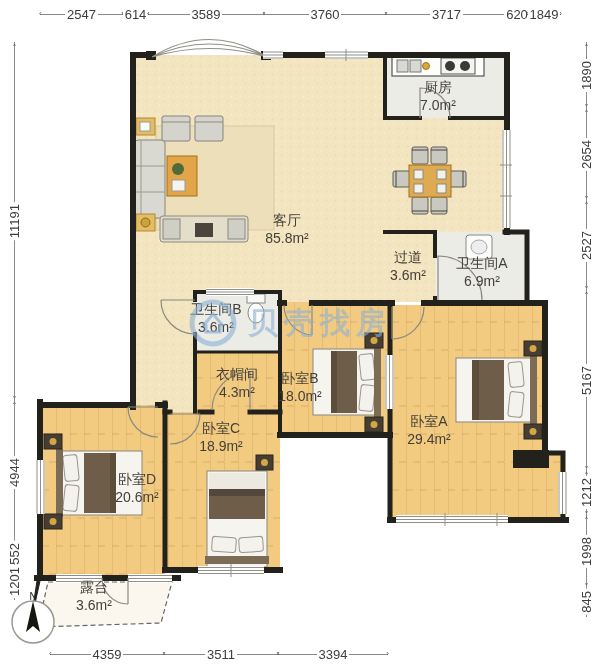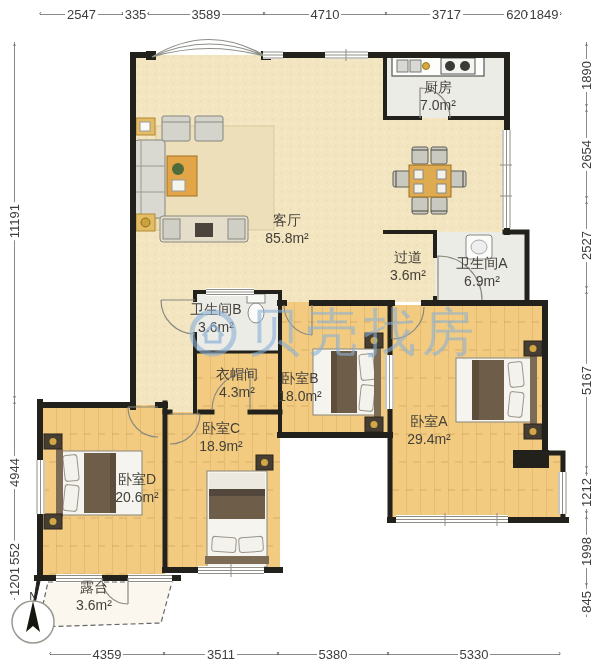--- a/index.html
+++ b/index.html
@@ -15,21 +15,21 @@
   .dim.v{width:12px;flex-direction:column;background:linear-gradient(#8a8a8a,#8a8a8a) center/1px 100% no-repeat;}
   .dim::before,.dim::after{position:absolute;color:#555;font-size:8px;line-height:8px;}
   .dim.h::before{content:"\2039";left:-1px;top:2px;}
   .dim.h::after{content:"\203A";right:-1px;top:2px;}
   .dim.v::before{content:"\2039";top:-1px;transform:rotate(90deg);}
   .dim.v::after{content:"\203A";bottom:-1px;transform:rotate(90deg);}
   .dim .dlabel{background:#fff;padding:0 2px;z-index:1;}
   .dim.v .dlabel{writing-mode:vertical-rl;transform:rotate(180deg);padding:2px 0;}
   .watermark{position:absolute;left:188px;top:298px;display:flex;align-items:center;gap:10px;
     color:rgba(139,176,213,0.6);z-index:40;pointer-events:none;}
-  .watermark .wm-text{font-size:52px;letter-spacing:6px;font-weight:normal;white-space:nowrap;}
+  .watermark .wm-text{font-size:30px;letter-spacing:6px;font-weight:bold;white-space:nowrap;}
 </style>
 </head>
 <body>
 
 <div class="stage">
 
 <svg class="plan" width="600" height="667" viewBox="0 0 600 667">
   <defs>
     <pattern id="wood" width="14" height="56" patternUnits="userSpaceOnUse">
       <rect width="14" height="56" fill="#f2cb80"></rect>
@@ -261,49 +261,46 @@
     <span>卧室C</span><span class="area">18.9m²</span></div>
   <div class="room-label" style="left:137px;top:488px;">
     <span>卧室D</span><span class="area">20.6m²</span></div>
   <div class="room-label" style="left:94px;top:596px;">
     <span>露台</span><span class="area">3.6m²</span></div>
 
   <div class="dim h" style="left:40px;top:8px;width:83px;">
       <span class="dlabel">2547</span>
     </div>
   <div class="dim h" style="left:123px;top:8px;width:25px;">
-      <span class="dlabel">335</span>
+      <span class="dlabel">614</span>
     </div>
   <div class="dim h" style="left:148px;top:8px;width:116px;">
       <span class="dlabel">3589</span>
     </div>
   <div class="dim h" style="left:264px;top:8px;width:122px;">
-      <span class="dlabel">4710</span>
+      <span class="dlabel">3760</span>
     </div>
   <div class="dim h" style="left:386px;top:8px;width:121px;">
       <span class="dlabel">3717</span>
     </div>
   <div class="dim h" style="left:507px;top:8px;width:20px;">
       <span class="dlabel">620</span>
     </div>
   <div class="dim h" style="left:527px;top:8px;width:34px;">
       <span class="dlabel">1849</span>
     </div>
 
   <div class="dim h" style="left:50px;top:648px;width:114px;">
       <span class="dlabel">4359</span>
     </div>
   <div class="dim h" style="left:164px;top:648px;width:114px;">
       <span class="dlabel">3511</span>
     </div>
   <div class="dim h" style="left:278px;top:648px;width:110px;">
-      <span class="dlabel">5380</span>
-    </div>
-  <div class="dim h" style="left:388px;top:648px;width:172px;">
-      <span class="dlabel">5330</span>
+      <span class="dlabel">3394</span>
     </div>
 
   <div class="dim v" style="left:8px;top:42px;height:358px;">
       <span class="dlabel">11191</span>
     </div>
   <div class="dim v" style="left:8px;top:400px;height:145px;">
       <span class="dlabel">4944</span>
     </div>
   <div class="dim v" style="left:8px;top:545px;height:18px;">
       <span class="dlabel">552</span>

